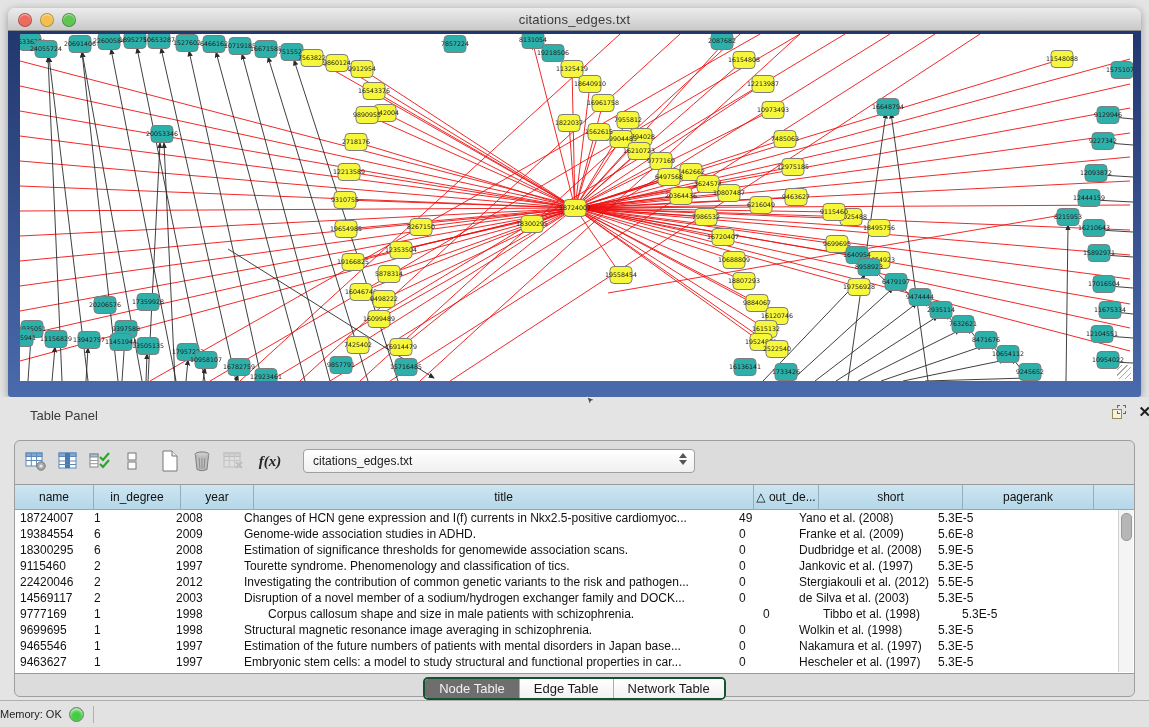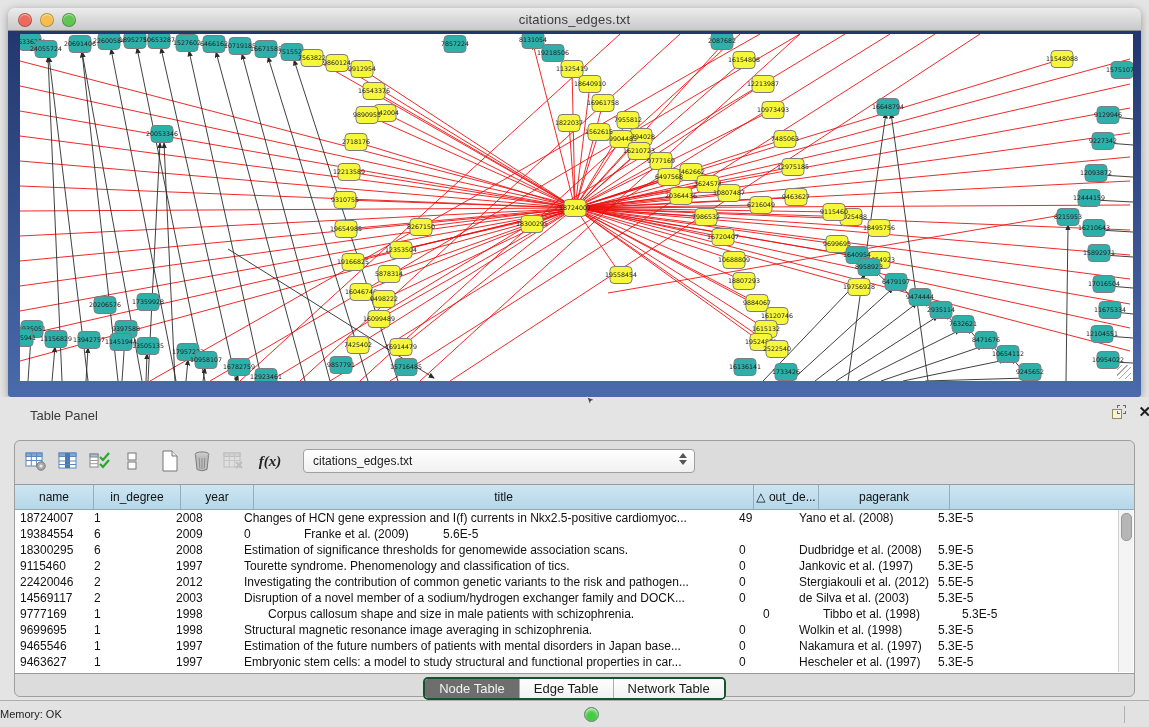--- a/index.html
+++ b/index.html
@@ -45,21 +45,21 @@
   .td{box-sizing:border-box;padding-left:5px;font-size:12px;color:#111;overflow:hidden;white-space:nowrap;}
   .vscroll{position:absolute;right:1px;top:25px;bottom:1px;width:14px;background:#f4f4f4;border-left:1px solid #d0d0d0;}
   .vthumb{position:absolute;left:2px;top:3px;width:9px;height:26px;border-radius:5px;background:#b6b6b6;border:1px solid #9a9a9a;}
   
   .tabs-row{position:absolute;left:0;right:0;top:236px;display:flex;justify-content:center;}
   .seg{display:flex;border:2px solid #14532d;border-radius:5px;overflow:hidden;background:#fbfbfb;box-shadow:0 1px 0 rgba(255,255,255,.7);}
   .seg-item{padding:2px 14px;font-size:13px;color:#1a1a1a;border-right:1px solid #adadad;background:linear-gradient(#ffffff,#f1f1f1);}
   .seg-item:last-child{border-right:none;}
   .seg-item.active{background:#6e6e6e;color:#f2f2f2;}
   
-  .statusbar{position:absolute;left:0;top:303px;width:100%;height:27px;background:#e2e2e2;border-top:1px solid #aeaeae;display:flex;align-items:center;justify-content:space-between;padding-right:22px;box-sizing:border-box;}
+  .statusbar{position:absolute;left:0;top:303px;width:100%;height:27px;background:#e2e2e2;border-top:1px solid #aeaeae;display:flex;align-items:center;justify-content:flex-start;padding-right:22px;box-sizing:border-box;}
   .mem-label{font-size:11px;color:#222;}
   .mem-dot{width:13px;height:13px;border-radius:50%;margin-left:7px;border:1px solid #7d7d7d;box-shadow:inset 0 2px 3px rgba(255,255,255,.7);}
   .status-div{width:1px;height:17px;background:#b0b0b0;margin-left:9px;margin-right:2px;}
   
   .mini{display:block;}
 </style>
 </head>
 <body>
 
 <div class="net-window">
@@ -775,39 +775,41 @@
       </div>
     </div>
 
     <div class="tview">
       <div class="thead" id="thead">
           <div class="th" style="width: 79px;">name</div>
           <div class="th" style="width: 87px;">in_degree</div>
           <div class="th" style="width: 73px;">year</div>
           <div class="th" style="width: 500px;">title</div>
           <div class="th" style="width: 65px;">△ out_de...</div>
+          <div class="th" style="width: 144px;">short</div>
           <div class="th" style="width: 131px;">pagerank</div>
         </div>
       <div id="tbody">
           <div class="trow">
             <div class="td" style="width: 74px;">18724007</div>
             <div class="td" style="width: 82px;">1</div>
             <div class="td" style="width: 68px;">2008</div>
             <div class="td" style="width: 495px;">Changes of HCN gene expression and I(f) currents in Nkx2.5-positive cardiomyoc...</div>
             <div class="td" style="width: 60px;">49</div>
             <div class="td" style="width: 139px;">Yano et al. (2008)</div>
             <div class="td" style="width: 126px;">5.3E-5</div>
           </div>
           <div class="trow">
             <div class="td" style="width: 74px;">19384554</div>
             <div class="td" style="width: 82px;">6</div>
             <div class="td" style="width: 68px;">2009</div>
+            <div class="td" style="width: 495px;">Genome-wide association studies in ADHD.</div>
             <div class="td" style="width: 60px;">0</div>
             <div class="td" style="width: 139px;">Franke et al. (2009)</div>
-            <div class="td" style="width: 126px;">5.6E-5</div>
+            <div class="td" style="width: 126px;">5.6E-8</div>
           </div>
           <div class="trow">
             <div class="td" style="width: 74px;">18300295</div>
             <div class="td" style="width: 82px;">6</div>
             <div class="td" style="width: 68px;">2008</div>
             <div class="td" style="width: 495px;">Estimation of significance thresholds for genomewide association scans.</div>
             <div class="td" style="width: 60px;">0</div>
             <div class="td" style="width: 139px;">Dudbridge et al. (2008)</div>
             <div class="td" style="width: 126px;">5.9E-5</div>
           </div>

